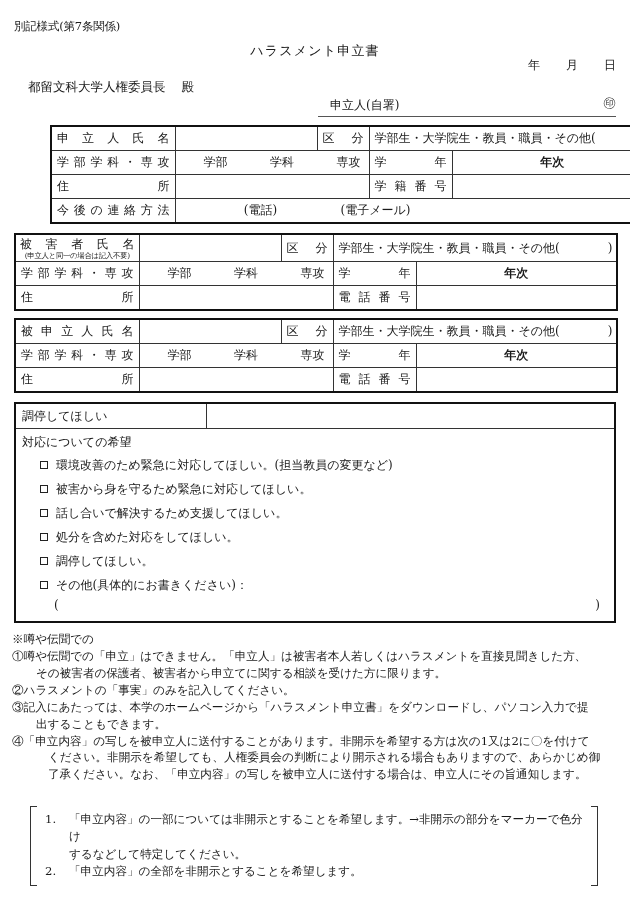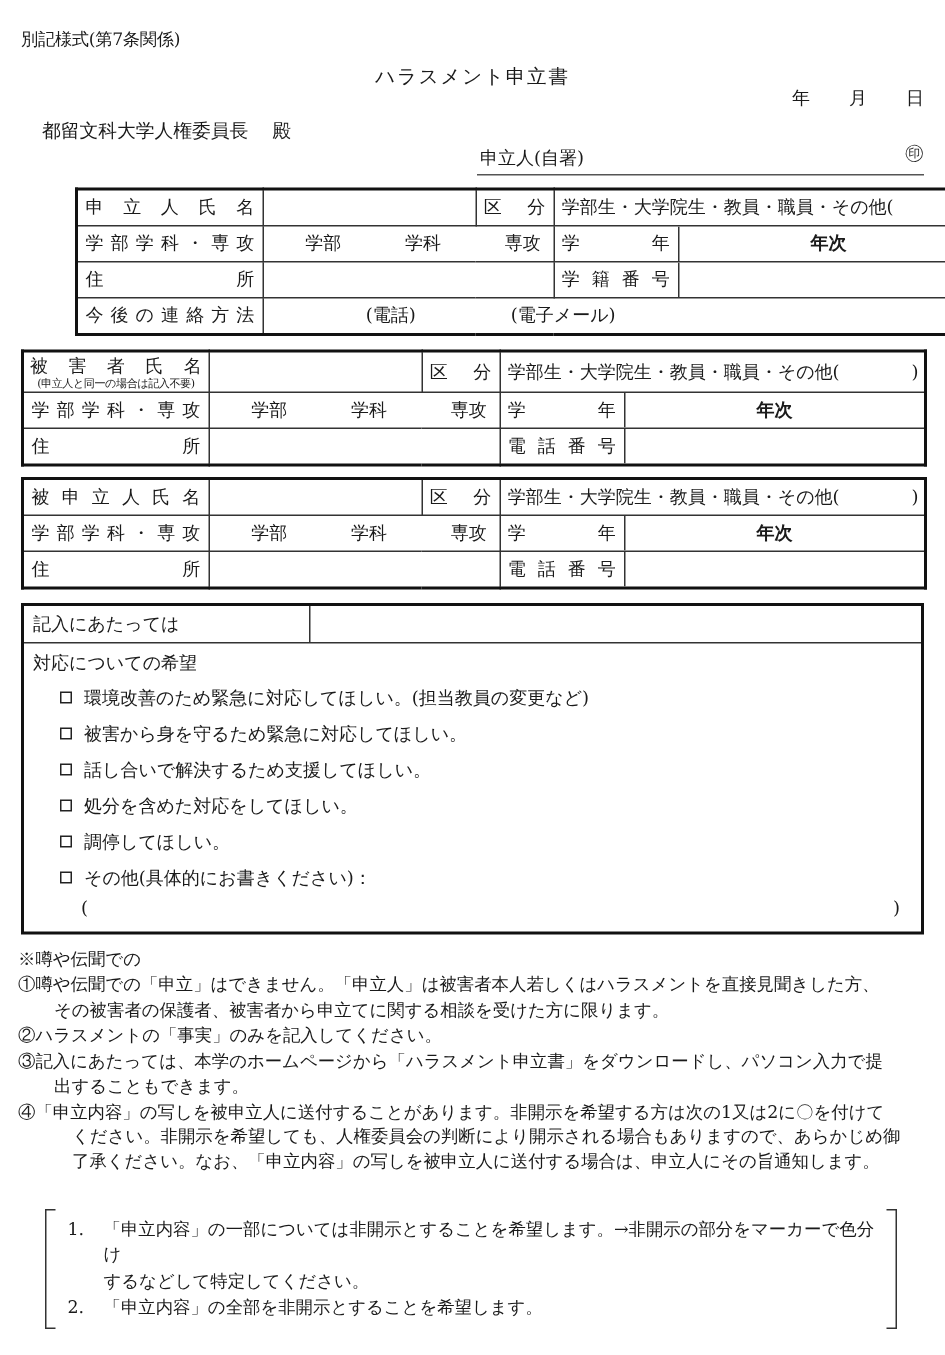--- a/index.html
+++ b/index.html
@@ -67,21 +67,21 @@
 
   .sign-row {
     position: absolute;
     left: 318px;
     top: 97px;
     width: 298px;
     height: 20px;
   }
   .sign-label {
     position: absolute;
-    left: 2px;
+    left: 12px;
     top: 0;
     font-size: 12px;
     white-space: nowrap;
   }
   .sign-seal {
     position: absolute;
     right: 0;
     top: -1px;
     font-size: 13px;
     line-height: 1;
@@ -444,21 +444,21 @@
             </tr>
           </tbody>
             </table>
         </td>
       </tr>
     </tbody>
   </table>
 
   <div id="box-lower">
     <div class="rel-row">
-      <div class="rel-label">記入にあたっては</div>
+      <div class="rel-label">調停してほしい</div>
       <div class="rel-value"></div>
     </div>
     <div class="req-head">対応についての希望</div>
     <div class="req-list">
       <div class="req-item"><span class="cb"></span><span>環境改善のため緊急に対応してほしい。(担当教員の変更など)</span></div>
       <div class="req-item"><span class="cb"></span><span>被害から身を守るため緊急に対応してほしい。</span></div>
       <div class="req-item"><span class="cb"></span><span>話し合いで解決するため支援してほしい。</span></div>
       <div class="req-item"><span class="cb"></span><span>処分を含めた対応をしてほしい。</span></div>
       <div class="req-item"><span class="cb"></span><span>調停してほしい。</span></div>
       <div class="req-item"><span class="cb"></span><span>その他(具体的にお書きください)：</span></div>

